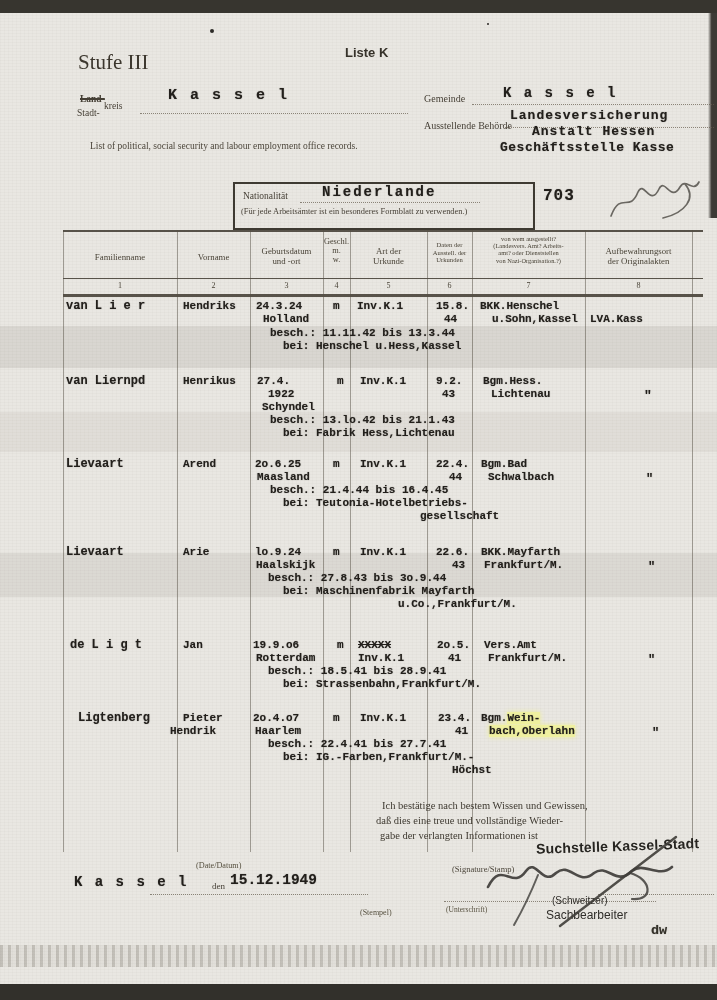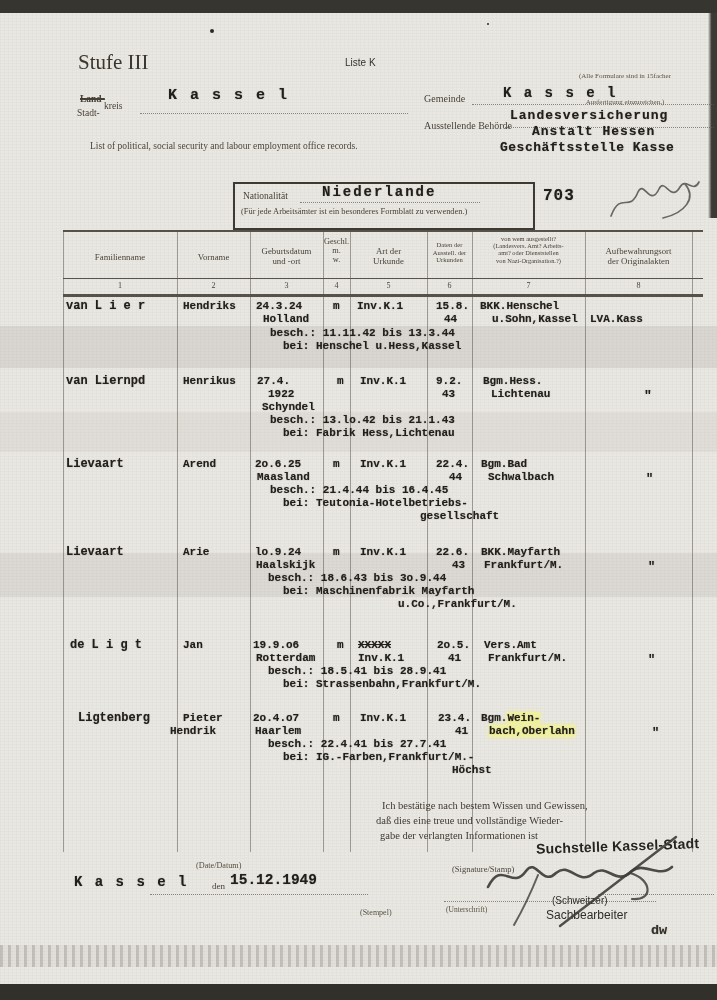--- a/index.html
+++ b/index.html
@@ -35,25 +35,21 @@
 
   <div class="band" style="top:326px;height:42px;background:rgba(123,116,103,.14)"></div>
   <div class="band" style="top:412px;height:40px;background:rgba(123,116,103,.08)"></div>
   <div class="band" style="top:553px;height:44px;background:rgba(123,116,103,.12)"></div>
   <div class="band" style="top:945px;height:22px;background:repeating-linear-gradient(90deg,rgba(95,89,77,.28) 0 3px,rgba(95,89,77,.06) 3px 8px)"></div>
   <div class="speck" style="left:210px;top:29px;width:4px;height:4px"></div>
   <div class="speck" style="left:487px;top:23px;width:2px;height:2px"></div>
   <div class="speck" style="left:77px;top:307px;width:2px;height:2px"></div>
 
   <div class="f" style="left:78px;top:50px;font-size:21px;color:#3c372e">Stufe III</div>
-  <div class="f stampfont" style="left:345px;top:57px;font-size:10px;font-weight:400;color:#36322a">Liste K</div>
-  <div class="f ctr" style="left:545px;top:55px;width:160px;font-size:7px;line-height:8.5px;color:#5a5347">
-    <div>(Alle Formulare sind in 15facher</div>
-    <div>Ausfertigung einzureichen.)</div>
-  </div>
+  <div class="f stampfont" style="left:345px;top:45px;font-size:13px;font-weight:700;color:#36322a">Liste K</div>
 
   <div class="f struck" style="left:80px;top:94px;font-size:9.5px;font-weight:700;text-decoration-thickness:2px">Land-</div>
   <div class="f" style="left:77px;top:108px;font-size:9.5px">Stadt-</div>
   <div class="f" style="left:104px;top:101px;font-size:9.5px">kreis</div>
   <div class="dot" style="left:140px;top:113px;width:268px"></div>
   <div class="t" style="left:168px;top:90px;font-size:15px;letter-spacing:2px">K a s s e l</div>
 
   <div class="f" style="left:424px;top:93px;font-size:10px">Gemeinde</div>
   <div class="dot" style="left:472px;top:104px;width:242px"></div>
   <div class="t" style="left:503px;top:87px;font-size:14px;letter-spacing:2px">K a s s e l</div>
@@ -192,21 +188,21 @@
     <span class="t" style="left:183px;top:546px">Arie</span>
     <span class="t" style="left:255px;top:546px">lo.9.24</span>
     <span class="t" style="left:256px;top:559px">Haalskijk</span>
     <span class="t" style="left:333px;top:546px">m</span>
     <span class="t" style="left:360px;top:546px">Inv.K.1</span>
     <span class="t" style="left:436px;top:546px">22.6.</span>
     <span class="t" style="left:452px;top:559px">43</span>
     <span class="t" style="left:481px;top:546px">BKK.Mayfarth</span>
     <span class="t" style="left:484px;top:559px">Frankfurt/M.</span>
     <span class="t" style="left:648px;top:561px;font-size:12px">"</span>
-    <span class="t" style="left:268px;top:572px">besch.: 18.6.43 bis 3o.9.44</span>
+    <span class="t" style="left:268px;top:572px">besch.: 27.8.43 bis 3o.9.44</span>
     <span class="t" style="left:283px;top:585px">bei: Maschinenfabrik Mayfarth</span>
     <span class="t" style="left:398px;top:598px">u.Co.,Frankfurt/M.</span>
   </div>
 
   <div>
     <span class="t" style="left:70px;top:639px;font-size:12px">de L i g t</span>
     <span class="t" style="left:183px;top:639px">Jan</span>
     <span class="t" style="left:253px;top:639px">19.9.o6</span>
     <span class="t" style="left:256px;top:652px">Rotterdam</span>
     <span class="t" style="left:337px;top:639px">m</span>

